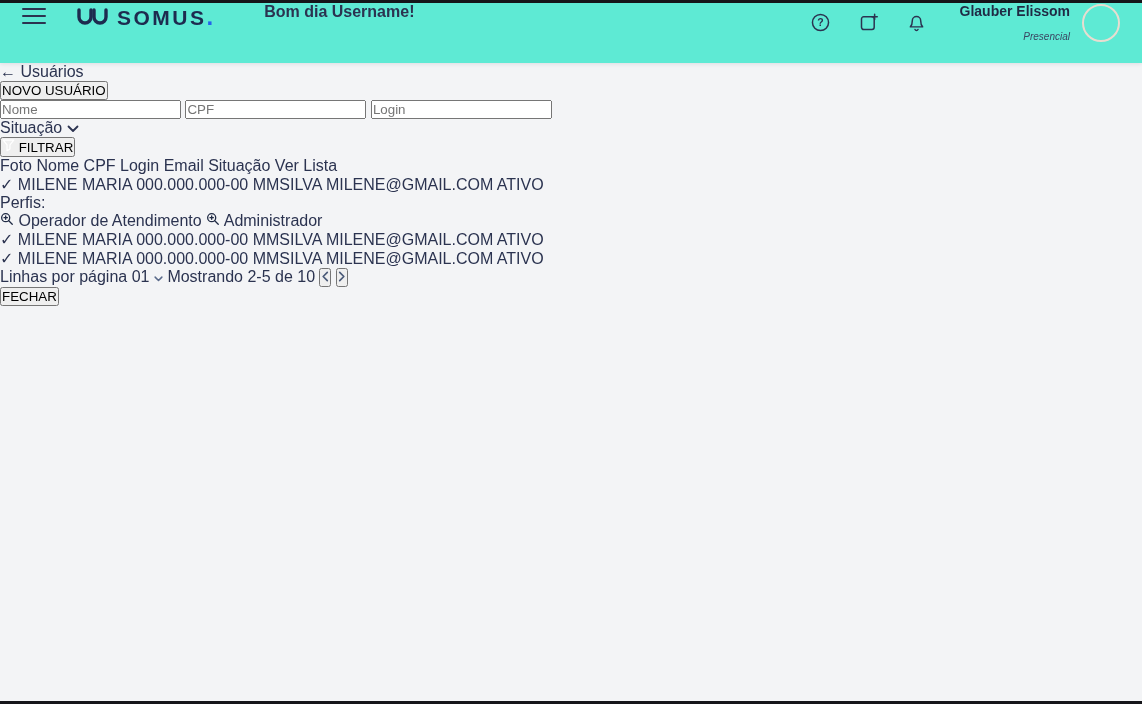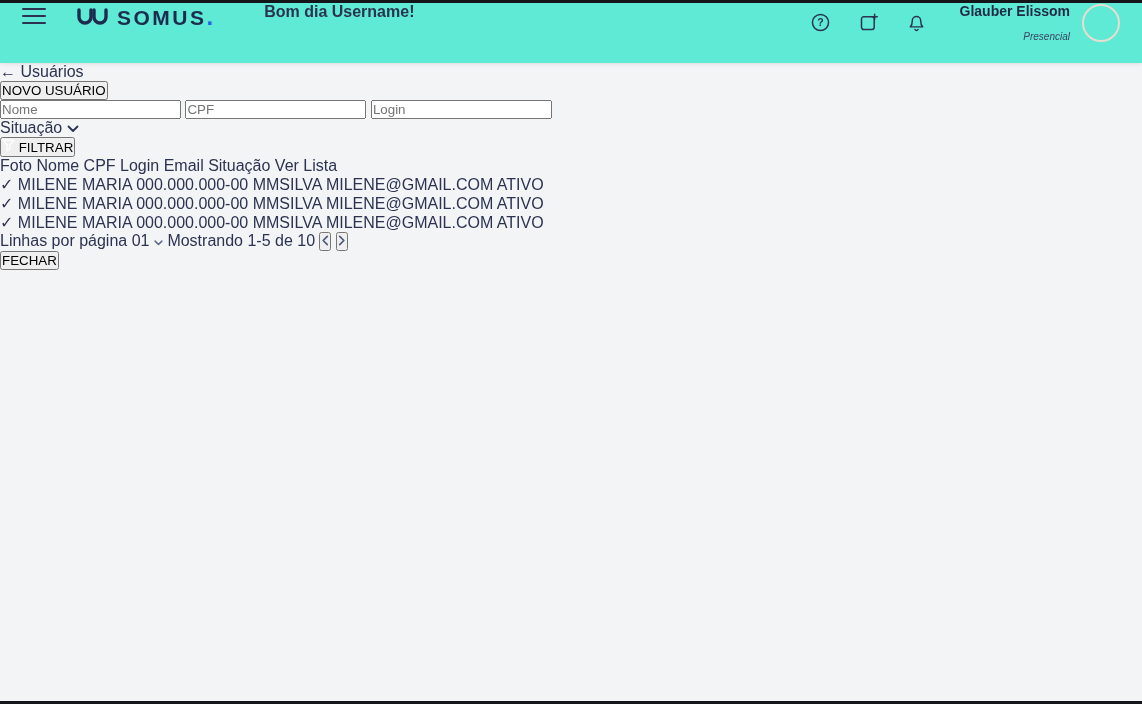--- a/index.html
+++ b/index.html
@@ -238,20 +238,39 @@
       <span class="row-check">✓</span>
       <span class="avatar small av-1"></span>
       <span>MILENE MARIA</span>
       <span>000.000.000-00</span>
       <span>MMSILVA</span>
       <span>MILENE@GMAIL.COM</span>
       <span><span class="badge-ativo">ATIVO</span></span>
       <span class="cell-right"></span>
     </div>
 
+    <div class="perfis-panel">
+      <div class="perfis-label">Perfis:</div>
+      <div class="chips">
+        <span class="chip">
+          <svg width="14" height="14" viewBox="0 0 16 16">
+            <circle cx="6.5" cy="6.5" r="4.6" fill="none" stroke="#1f2a44" stroke-width="1.5"></circle>
+            <path d="M10 10 L14 14 M4.6 6.5 h3.8 M6.5 4.6 v3.8" stroke="#1f2a44" stroke-width="1.5" stroke-linecap="round" fill="none"></path>
+          </svg>
+          <span>Operador de Atendimento</span>
+        </span>
+        <span class="chip">
+          <svg width="14" height="14" viewBox="0 0 16 16">
+            <circle cx="6.5" cy="6.5" r="4.6" fill="none" stroke="#1f2a44" stroke-width="1.5"></circle>
+            <path d="M10 10 L14 14 M4.6 6.5 h3.8 M6.5 4.6 v3.8" stroke="#1f2a44" stroke-width="1.5" stroke-linecap="round" fill="none"></path>
+          </svg>
+          <span>Administrador</span>
+        </span>
+      </div>
+    </div>
 
     <div class="trow tbody-row">
       <span class="row-check">✓</span>
       <span class="avatar small av-2"></span>
       <span>MILENE MARIA</span>
       <span>000.000.000-00</span>
       <span>MMSILVA</span>
       <span>MILENE@GMAIL.COM</span>
       <span><span class="badge-ativo">ATIVO</span></span>
       <span class="cell-right"></span>
@@ -274,21 +293,21 @@
     </div>
 
     <div class="pagination">
       <span>Linhas por página</span>
       <span class="rpp-select">
         <span>01</span>
         <svg width="9" height="6" viewBox="0 0 12 8">
           <path d="M1.5 1.5 L6 6 L10.5 1.5" fill="none" stroke="#5a6a8a" stroke-width="2" stroke-linecap="round" stroke-linejoin="round"></path>
         </svg>
       </span>
-      <span>Mostrando 1-5 de 10</span>
+      <span>Mostrando 2-5 de 10</span>
       <button class="page-nav">
         <svg width="8" height="11" viewBox="0 0 8 12">
           <path d="M6.5 1.5 L2 6 L6.5 10.5" fill="none" stroke="#4a5a78" stroke-width="1.8" stroke-linecap="round" stroke-linejoin="round"></path>
         </svg>
       </button>
       <button class="page-nav">
         <svg width="8" height="11" viewBox="0 0 8 12">
           <path d="M1.5 1.5 L6 6 L1.5 10.5" fill="none" stroke="#4a5a78" stroke-width="1.8" stroke-linecap="round" stroke-linejoin="round"></path>
         </svg>
       </button>

